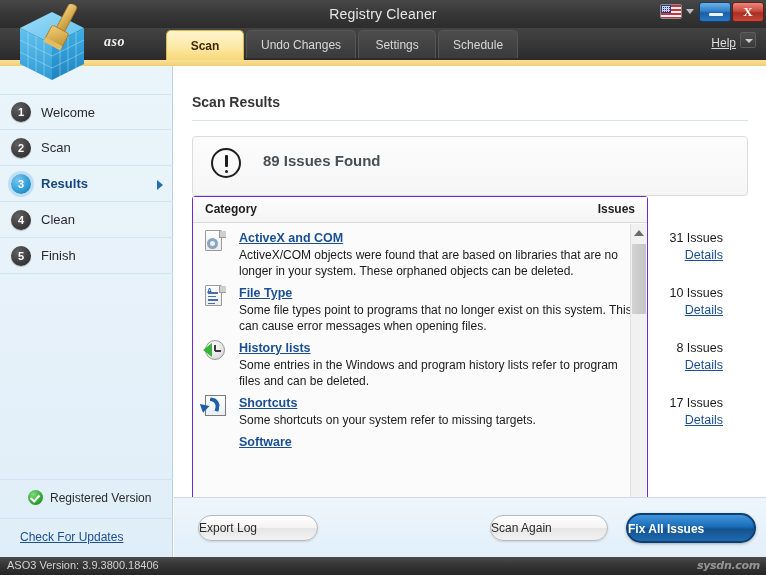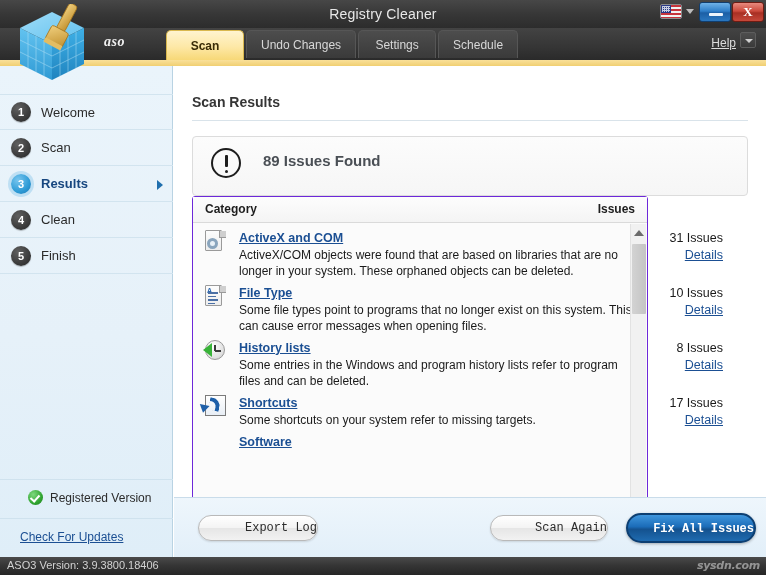--- a/index.html
+++ b/index.html
@@ -292,25 +292,24 @@
   }
 
   
   .footer {
     position: absolute; left: 174px; top: 497px; width: 592px; height: 60px;
     background: linear-gradient(180deg,#eef6fc 0%,#e2eff9 100%);
     border-top: 1px solid #c9dcea;
   }
   .pill {
     position: absolute; height: 26px; line-height: 24px; border-radius: 14px;
-    font-size: 12px; text-align: right; cursor: pointer;
+    font-size: 12px; text-align: left; cursor: pointer;
     background: linear-gradient(180deg,#ffffff 0%,#f4f4f4 48%,#e6e6e6 52%,#f2f2f2 100%);
     border: 1px solid #b9b9b9; color: #2b2b2b;
     box-shadow: 0 1px 2px rgba(0,0,0,.12);
-    font-family: Liberation Mono, monospace;
   }
   .pill-export { left: 24px; top: 17px; width: 120px; }
   .pill-scan   { right: 158px; top: 17px; width: 118px; }
   .pill-fix {
     right: 10px; top: 15px; width: 130px; height: 30px; line-height: 28px;
     border-radius: 16px; font-weight: bold; color: #ffffff;
     background: linear-gradient(180deg,#3f96dd 0%,#1b6cb8 45%,#14528f 55%,#1f6bb0 100%);
     border: 2px solid #0d3f72; box-shadow: 0 1px 3px rgba(0,0,0,.3);
   }
 

